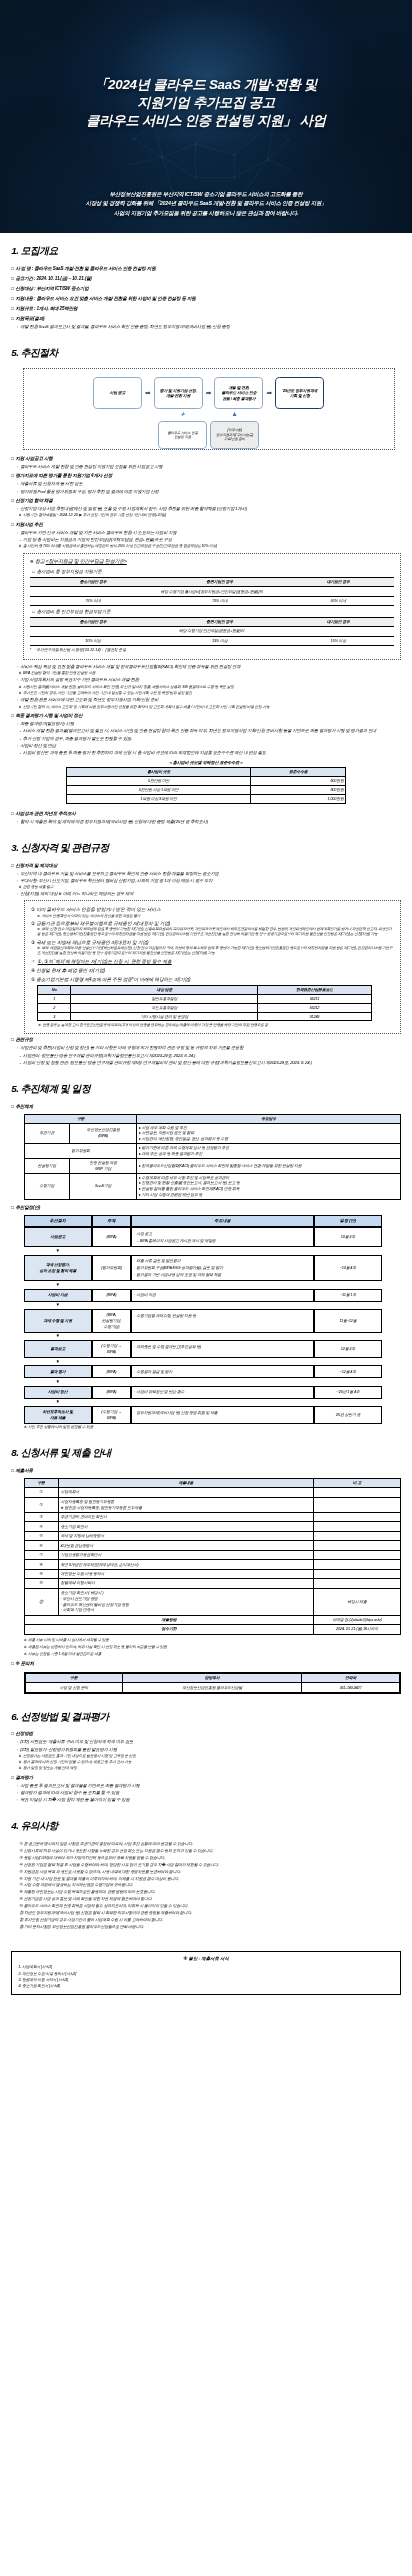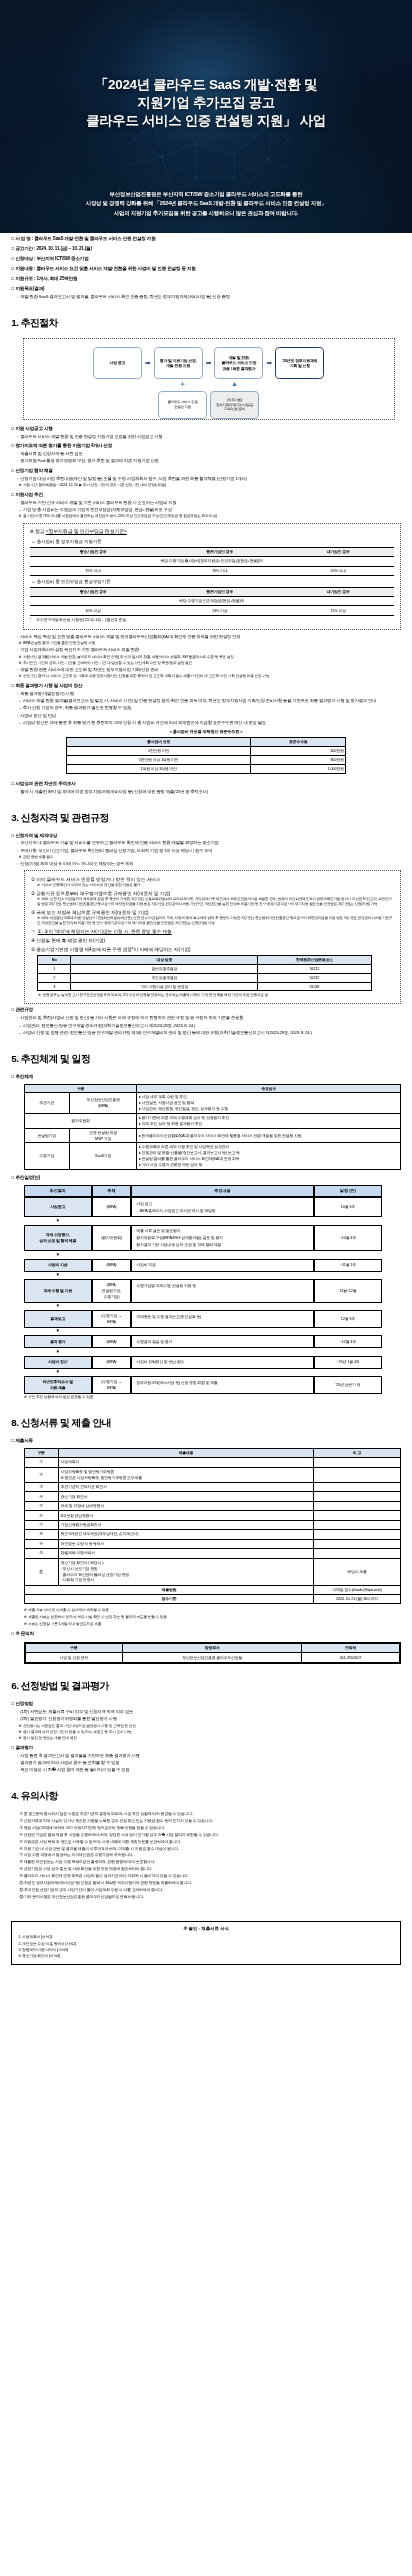--- a/index.html
+++ b/index.html
@@ -5,21 +5,21 @@
   * { box-sizing: border-box; }
   html, body { margin:0; padding:0; }
   body {
     width:412px;
     font-family:"Liberation Sans", "DejaVu Sans", sans-serif;
     background:#ffffff;
     color:#000;
     font-size:4.2px;
     line-height:1.5;
   }
-  .page { width:412px; position:relative; }
+  .page { width:412px; position:relative;font-style:italic; }
 
   
   .hero {
     position:relative;
     width:412px; height:233px;
     background:
       radial-gradient(ellipse 216px 170px at 50% 34%, rgba(60,140,200,0.38) 0%, rgba(20,60,110,0.20) 45%, rgba(5,18,40,0) 72%),
       radial-gradient(ellipse 361px 216px at 50% 100%, rgba(25,85,140,0.30) 0%, rgba(6,20,42,0) 70%),
       linear-gradient(170deg,#081726 0%, #07182c 30%, #061525 60%, #04101d 100%);
     overflow:hidden;
@@ -184,29 +184,30 @@
     </div>
     <div class="hero-sub">
       <div>부산정보산업진흥원은 부산지역 ICT/SW 중소기업 클라우드 서비스의 고도화를 통한</div>
       <div>시장성 및 경쟁력 강화를 위해 「2024년 클라우드 SaaS 개발·전환 및 클라우드 서비스 인증 컨설팅 지원」</div>
       <div>사업의 지원기업 추가모집을 위한 공고를 시행하오니 많은 관심과 참여 바랍니다.</div>
     </div>
   </div>
 
   <div class="content">
 
+    <h2 class="sect">1. 모집개요</h2>
     <div class="sq">사 업 명 : 클라우드 SaaS 개발·전환 및 클라우드 서비스 인증 컨설팅 지원</div>
     <div class="sq">공고기간 : 2024. 10. 11.(금) ~ 10. 21.(월)</div>
     <div class="sq">신청대상 : 부산지역 ICT/SW 중소기업</div>
     <div class="sq">지원내용 : 클라우드 서비스 요건 맞춤 서비스 개발·전환을 위한 사업비 및 인증 컨설팅 등 지원</div>
     <div class="sq">지원규모 : 1개사, 최대 25백만원</div>
     <div class="sq">지원목표(결과)</div>
     <div class="ci">개발·전환 SaaS 결과보고서 및 결과물, 클라우드 서비스 확인 인증 증빙, 차년도 정부지원과제(국비사업 등) 신청 증빙</div>
 
-    <h2 class="sect">1. 추진절차</h2>
+    <h2 class="sect">5. 추진절차</h2>
 
     <div class="flowbox">
       <div class="flowrow">
         <div class="fbox">사업 공고</div>
         <div class="farrow">➡</div>
         <div class="fbox" style="white-space:pre-line">평가 및 지원기업 선정,
 개발·전환 지원</div>
         <div class="farrow">➡</div>
         <div class="fbox" style="white-space:pre-line">개발 및 전환,
 클라우드 서비스 인증

